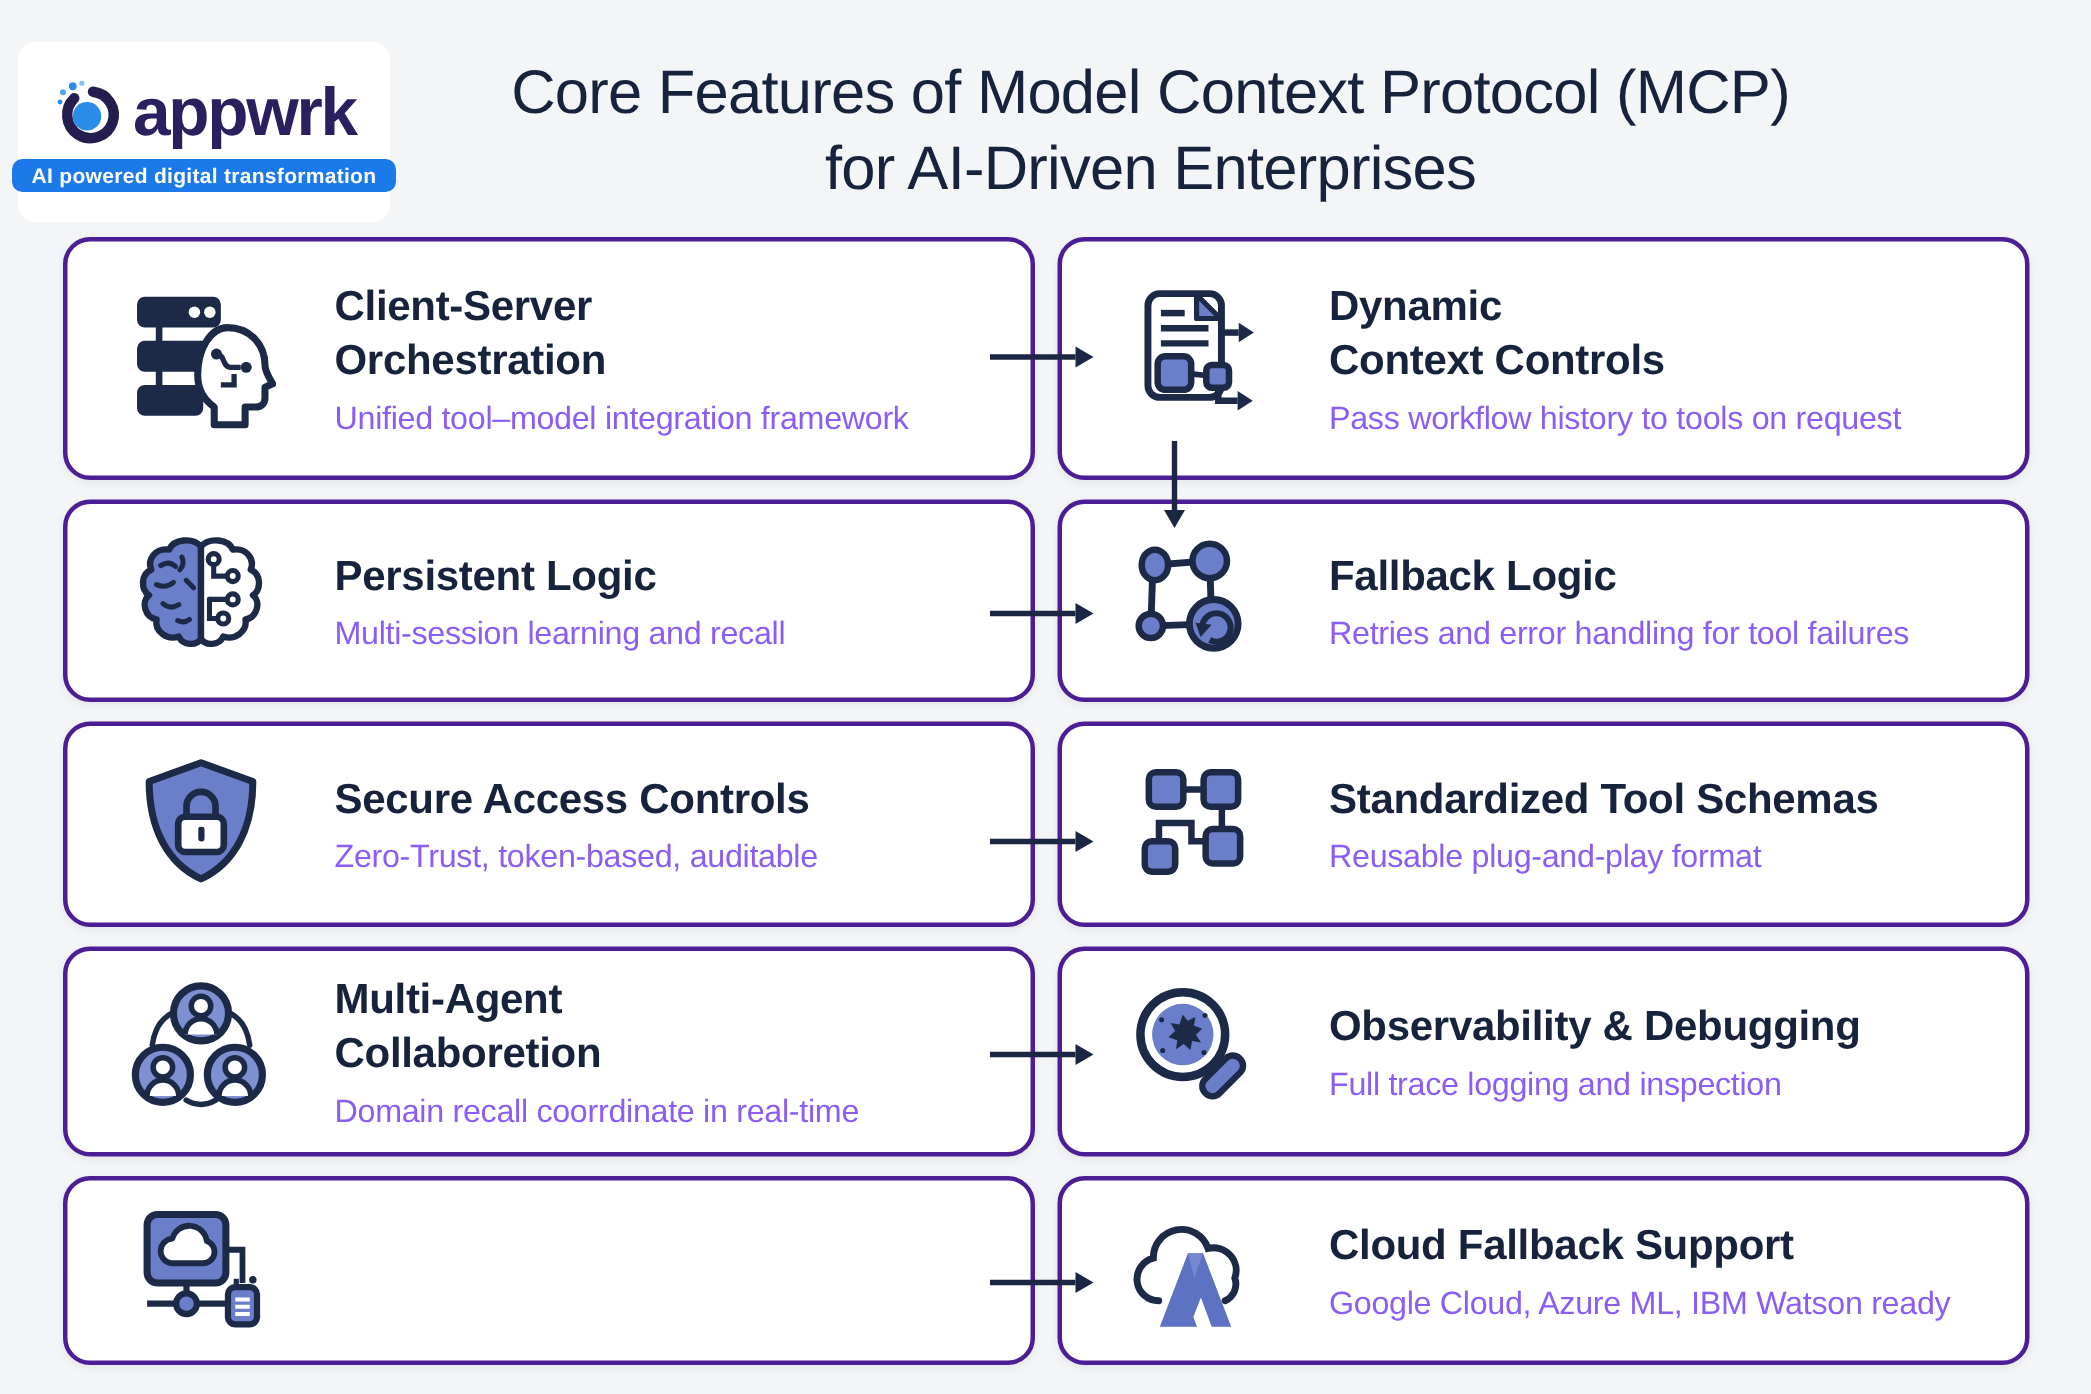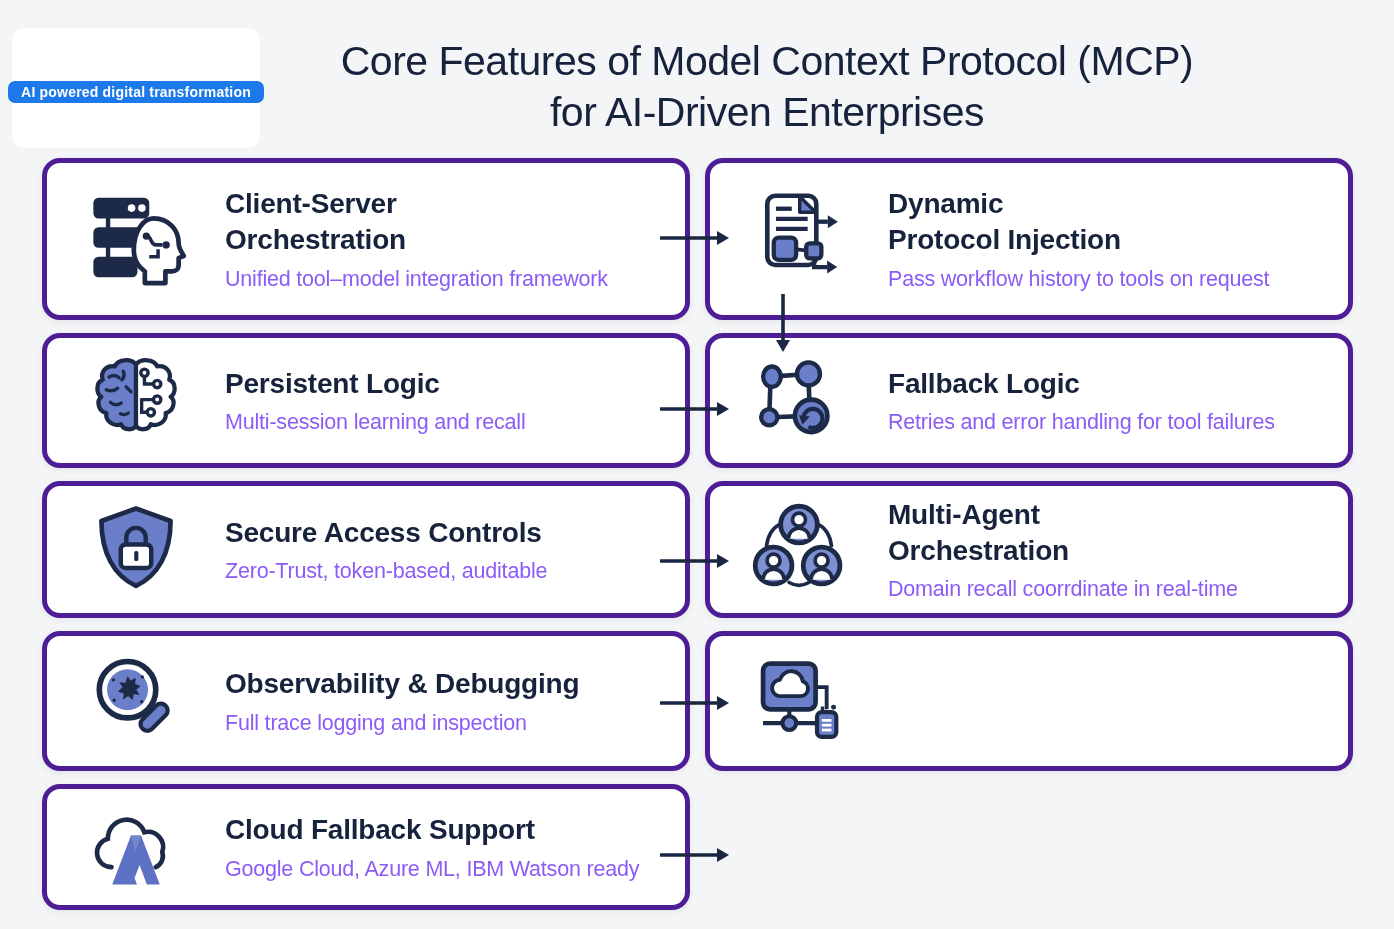--- a/index.html
+++ b/index.html
@@ -34,21 +34,21 @@
   .cards{
     position:absolute;left:42px;top:158px;
     display:grid;
     grid-template-columns:648px 648px;
     grid-template-rows:162px 135px 137px 140px 126px;
     column-gap:15px;row-gap:13px;
   }
   .card{
     background:#ffffff;border-radius:18px;
     box-shadow:0 2px 6px rgba(25,35,70,0.07);
-    border:5px solid #4c1d95;
+    border:3px solid #4c1d95;
     display:flex;align-items:center;
     padding:0 20px 0 30px;box-sizing:border-box;
   }
   .icon-wrap{
     width:118px;flex:0 0 118px;display:flex;align-items:center;justify-content:center;
   }
   .card-text{margin-left:30px;}
   .card-title{
     font-size:28px;font-weight:700;line-height:1.28;color:#17233d;
     white-space:pre-line;margin-bottom:9px;letter-spacing:-0.2px;
@@ -58,20 +58,33 @@
   }
   
   .h-arrow{position:absolute;left:660px;width:70px;height:18px;}
   .v-arrow{position:absolute;left:774px;top:294px;width:18px;height:60px;}
   svg{display:block;}
 </style>
 </head>
 <body>
 
 <div class="logo-box">
+  <div class="logo-row">
+    <span>
+      <svg width="48" height="48" viewBox="0 0 48 48">
+        <path d="M14.5 14.5 A15.5 15.5 0 1 0 27 10.2" fill="none" stroke="#241e4e" stroke-width="7" stroke-linecap="round"></path>
+        <circle cx="23" cy="26.5" r="9.5" fill="#2b8ce8"></circle>
+        <circle cx="13.5" cy="6.5" r="2.6" fill="#2b8ce8"></circle>
+        <circle cx="7" cy="10.5" r="2" fill="#55a5ee"></circle>
+        <circle cx="5" cy="17" r="1.6" fill="#2b8ce8"></circle>
+        <circle cx="19.5" cy="4.5" r="1.7" fill="#7fc0f4"></circle>
+      </svg>
+    </span>
+    <span class="logo-brand">appwrk</span>
+  </div>
   <div class="logo-pill">AI powered digital transformation</div>
 </div>
 
 <div class="page-title">Core Features of Model Context Protocol (MCP)
 for AI-Driven Enterprises</div>
 
 <div class="cards">
 
   <div class="card">
     <div class="icon-wrap">
@@ -110,21 +123,21 @@
         <rect x="16.5" y="33" width="15.5" height="15.5" rx="3.5" fill="#6a7ec9" stroke="#1d2a47" stroke-width="3"></rect>
         <rect x="39" y="37" width="10.5" height="10.5" rx="2.5" fill="#6a7ec9" stroke="#1d2a47" stroke-width="3"></rect>
         <line x1="46" y1="22" x2="54" y2="22" stroke="#1d2a47" stroke-width="3"></line>
         <polygon points="54,17.5 61,22 54,26.5" fill="#1d2a47"></polygon>
         <path d="M44.5 47.5 v6 h9" fill="none" stroke="#1d2a47" stroke-width="3"></path>
         <polygon points="53.5,49 60.5,53.5 53.5,58" fill="#1d2a47"></polygon>
       </svg>
     </div>
     <div class="card-text">
       <div class="card-title">Dynamic
-Protocol Injection</div>
+Context Controls</div>
       <div class="card-desc">Pass workflow history to tools on request</div>
     </div>
   </div>
 
   <div class="card">
     <div class="icon-wrap">
       <svg width="96" height="96" viewBox="0 0 68 68">
         <path d="M34 8 C30 3.5 21 4.5 19 9.5 C12.5 8.5 8.5 14 10.5 19 C5.5 21 5.5 28.5 9.5 31 C5.5 34 7.5 41.5 13 42.5 C12 48 18 52.5 23.5 50.5 C25.5 55 32 55 34 51.5 Z" fill="#6a7ec9" stroke="#1d2a47" stroke-width="3" stroke-linejoin="round"></path>
         <path d="M34 8 C38 3.5 47 4.5 49 9.5 C55.5 8.5 59.5 14 57.5 19 C62.5 21 62.5 28.5 58.5 31 C62.5 34 60.5 41.5 55 42.5 C56 48 50 52.5 44.5 50.5 C42.5 55 36 55 34 51.5 Z" fill="#ffffff" stroke="#1d2a47" stroke-width="3" stroke-linejoin="round"></path>
         <g fill="none" stroke="#1d2a47" stroke-width="2.4" stroke-linecap="round">
@@ -181,20 +194,39 @@
         <rect x="23" y="30" width="22" height="17" rx="3.5" fill="#ffffff" stroke="#1d2a47" stroke-width="3.2"></rect>
         <rect x="32.7" y="34.8" width="3" height="7.2" rx="1.2" fill="#1d2a47"></rect>
       </svg>
     </div>
     <div class="card-text">
       <div class="card-title">Secure Access Controls</div>
       <div class="card-desc">Zero-Trust, token-based, auditable</div>
     </div>
   </div>
 
+  <div class="card">
+    <div class="icon-wrap">
+      <svg width="92" height="92" viewBox="0 0 68 68">
+        <g fill="none" stroke="#1d2a47" stroke-width="3.2">
+          <line x1="27" y1="16.5" x2="39" y2="16.5"></line>
+          <line x1="47" y1="25" x2="47" y2="36"></line>
+          <path d="M16 42 v-9 h16 v9 h7"></path>
+        </g>
+        <rect x="11" y="8" width="17" height="17" rx="3.5" fill="#6a7ec9" stroke="#1d2a47" stroke-width="3.2"></rect>
+        <rect x="38" y="8" width="17" height="17" rx="3.5" fill="#6a7ec9" stroke="#1d2a47" stroke-width="3.2"></rect>
+        <rect x="9" y="42" width="15" height="15" rx="3.5" fill="#6a7ec9" stroke="#1d2a47" stroke-width="3.2"></rect>
+        <rect x="39" y="36" width="17" height="17" rx="3.5" fill="#6a7ec9" stroke="#1d2a47" stroke-width="3.2"></rect>
+      </svg>
+    </div>
+    <div class="card-text">
+      <div class="card-title">Standardized Tool Schemas</div>
+      <div class="card-desc">Reusable plug-and-play format</div>
+    </div>
+  </div>
 
   <div class="card">
     <div class="icon-wrap">
       <svg width="96" height="96" viewBox="0 0 68 68">
         <g fill="none" stroke="#1d2a47" stroke-width="2.6" stroke-linecap="round">
           <path d="M11 31 Q12.5 19.5 21 15.5"></path>
           <path d="M57 31 Q55.5 19.5 47 15.5"></path>
           <path d="M27 57 Q34 61 41 57"></path>
         </g>
         <g>
@@ -209,21 +241,21 @@
         </g>
         <g>
           <circle cx="50" cy="45" r="13" fill="#7e90d2" stroke="#1d2a47" stroke-width="3.4"></circle>
           <circle cx="50" cy="41.5" r="4.6" fill="#ffffff" stroke="#1d2a47" stroke-width="2.6"></circle>
           <path d="M42.5 55 a7.5 7.5 0 0 1 15 0" fill="#ffffff" stroke="#1d2a47" stroke-width="2.6"></path>
         </g>
       </svg>
     </div>
     <div class="card-text">
       <div class="card-title">Multi-Agent
-Orchestration</div>
+Collaboretion</div>
       <div class="card-desc">Domain recall coorrdinate in real-time</div>
     </div>
   </div>
 
   <div class="card">
     <div class="icon-wrap">
       <svg width="96" height="96" viewBox="0 0 68 68">
         <g transform="rotate(45 47 45)">
           <rect x="42.5" y="34" width="9.5" height="23" rx="4.5" fill="#6a7ec9" stroke="#1d2a47" stroke-width="3"></rect>
         </g>

